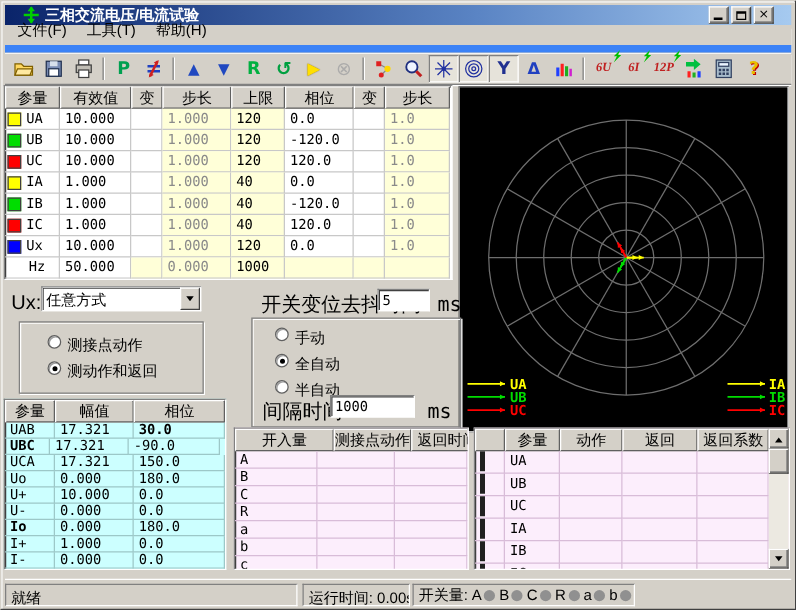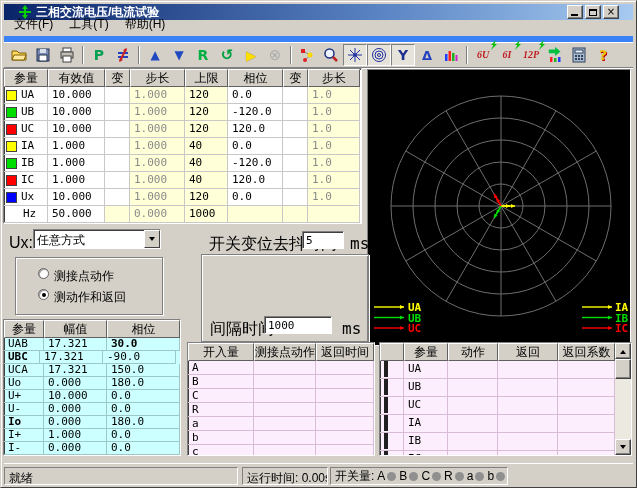--- a/index.html
+++ b/index.html
@@ -463,20 +463,34 @@
       <div class="radio-row">
         <span class="radio"></span>
         <span class="rlabel">测接点动作</span>
       </div>
       <div class="radio-row">
         <span class="radio checked"></span>
         <span class="rlabel">测动作和返回</span>
       </div>
     </div>
   <div class="gbox" id="gb-run">
+    <div id="run-radios">
+        <div class="radio-row">
+          <span class="radio"></span>
+          <span class="rlabel">手动</span>
+        </div>
+        <div class="radio-row">
+          <span class="radio checked"></span>
+          <span class="rlabel">全自动</span>
+        </div>
+        <div class="radio-row">
+          <span class="radio"></span>
+          <span class="rlabel">半自动</span>
+        </div>
+      </div>
 
     <span class="label" style="left:8px;top:64px">间隔时间</span>
     <div class="tinput sunken field" style="left:62px;top:61px;width:68px">1000</div>
     <span class="label" style="left:140px;top:64px;font-family:'DejaVu Sans Mono',monospace">ms</span>
   </div>
 
   <div class="grid sunken" id="seq-table">
     <div class="hrow" id="seq-head">
         <div class="hcell" style="width: 40px;">参量</div>
         <div class="hcell" style="width: 63px;">幅值</div>
@@ -526,21 +540,21 @@
         <div class="grow" style="height: 13px;">
           <div class="gcell" style="width: 40px; line-height: 12px;">I-</div>
           <div class="gcell" style="width: 63px; line-height: 12px;">0.000</div>
           <div class="gcell" style="width: 73px; line-height: 12px;">0.0</div>
         </div>
       </div>
   </div>
 
   <div class="grid sunken" id="input-table">
     <div class="hrow" id="input-head">
-        <div class="hcell" style="width: 66px;">开入量</div>
+        <div class="hcell" style="width: 79px;">开入量</div>
         <div class="hcell" style="width: 62px;">测接点动作</div>
         <div class="hcell" style="width: 58px;">返回时间</div>
       </div>
     <div id="input-body">
         <div class="grow" style="height: 14px;">
           <div class="gcell" style="width: 66px; line-height: 13px;">A</div>
           <div class="gcell" style="width: 62px; line-height: 13px;"></div>
           <div class="gcell" style="width: 58px; line-height: 13px;"></div>
         </div>
         <div class="grow" style="height: 14px;">

